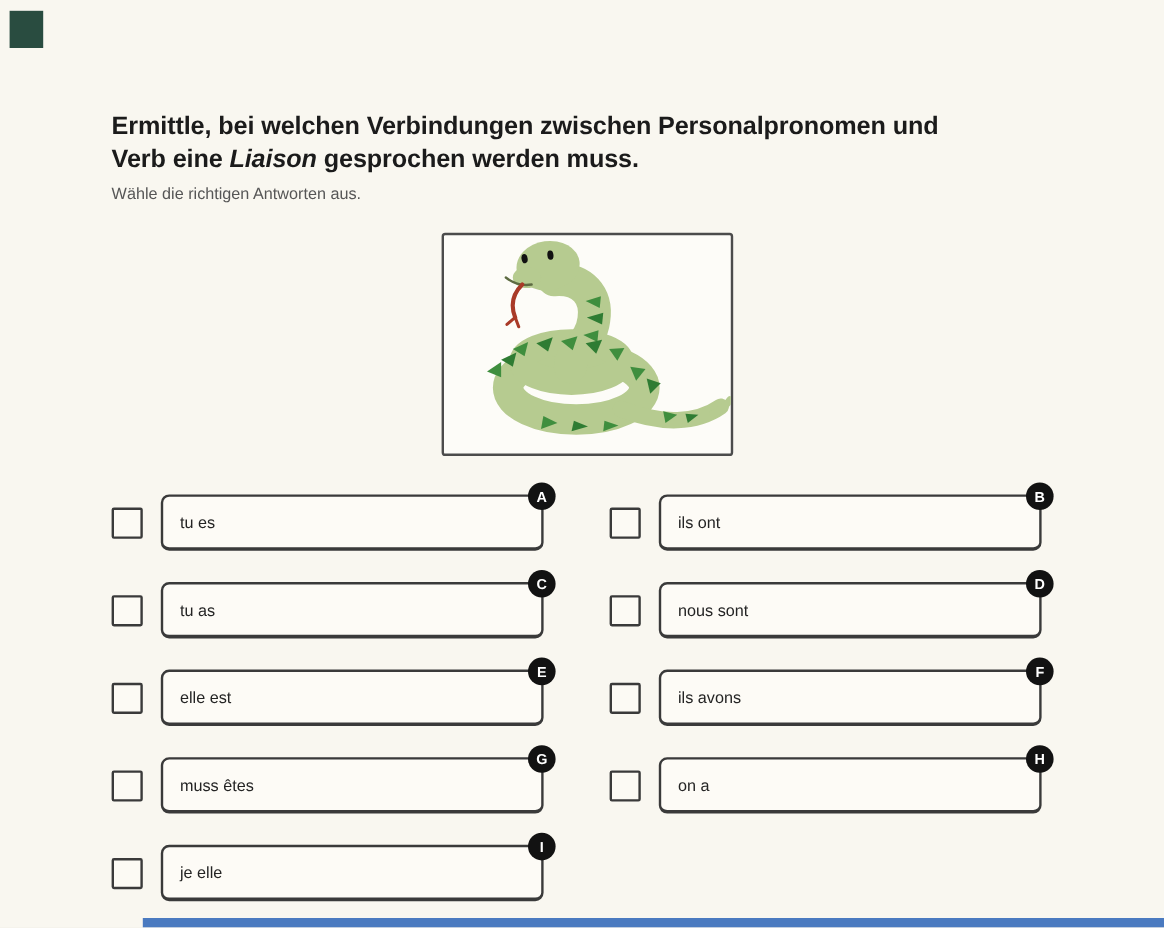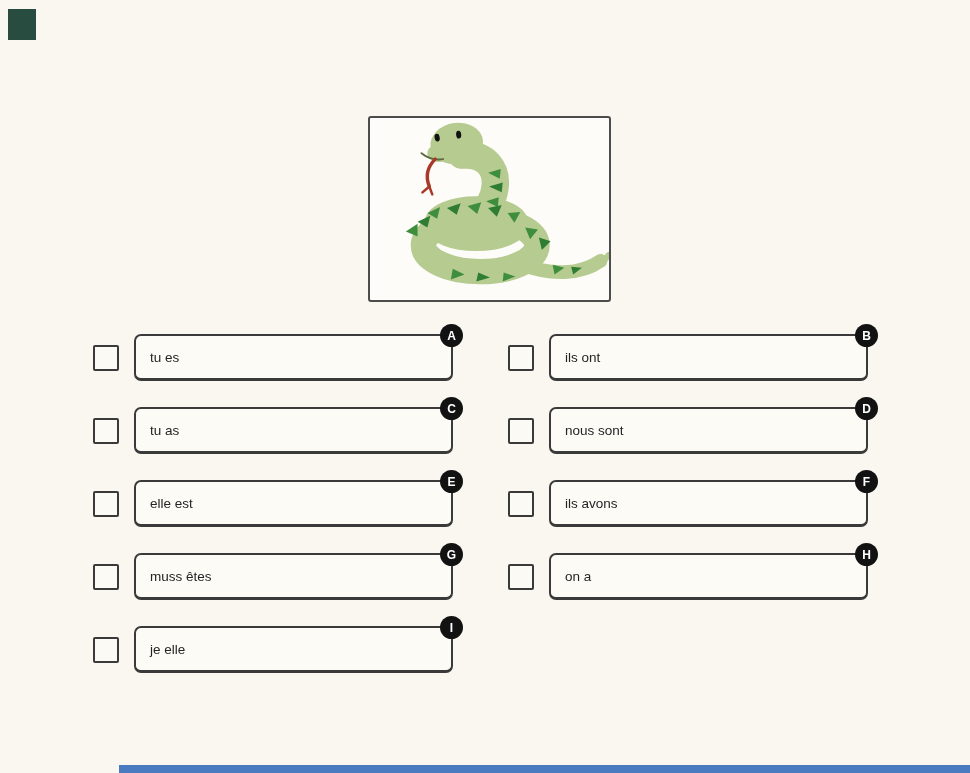--- a/index.html
+++ b/index.html
@@ -52,21 +52,23 @@
 </style>
 </head>
 <body>
 
 <div class="screen">
 
   <div class="corner-square"></div>
 
   <div class="content">
 
-
+    <h1 class="title"><span>Ermittle, bei welchen Verbindungen zwischen Personalpronomen und</span><br><span>Verb eine </span><em>Liaison</em><span> gesprochen werden muss.</span></h1>
+
+    <p class="subtitle">Wähle die richtigen Antworten aus.</p>
 
     <div class="image-panel">
       <svg width="239" height="182" viewBox="0 0 243 186" xmlns="http://www.w3.org/2000/svg">
 
         <ellipse cx="112" cy="130" rx="58" ry="27" fill="none" stroke="#b6cb90" stroke-width="26"></ellipse>
 
         <path d="M 150 148 C 185 162 215 160 235 146" fill="none" stroke="#b6cb90" stroke-width="14" stroke-linecap="round"></path>
         <path d="M 228 152 Q 238 148 243 140" fill="none" stroke="#b6cb90" stroke-width="6" stroke-linecap="round"></path>
 
         <ellipse cx="108" cy="108" rx="42" ry="17" fill="none" stroke="#b6cb90" stroke-width="22"></ellipse>

